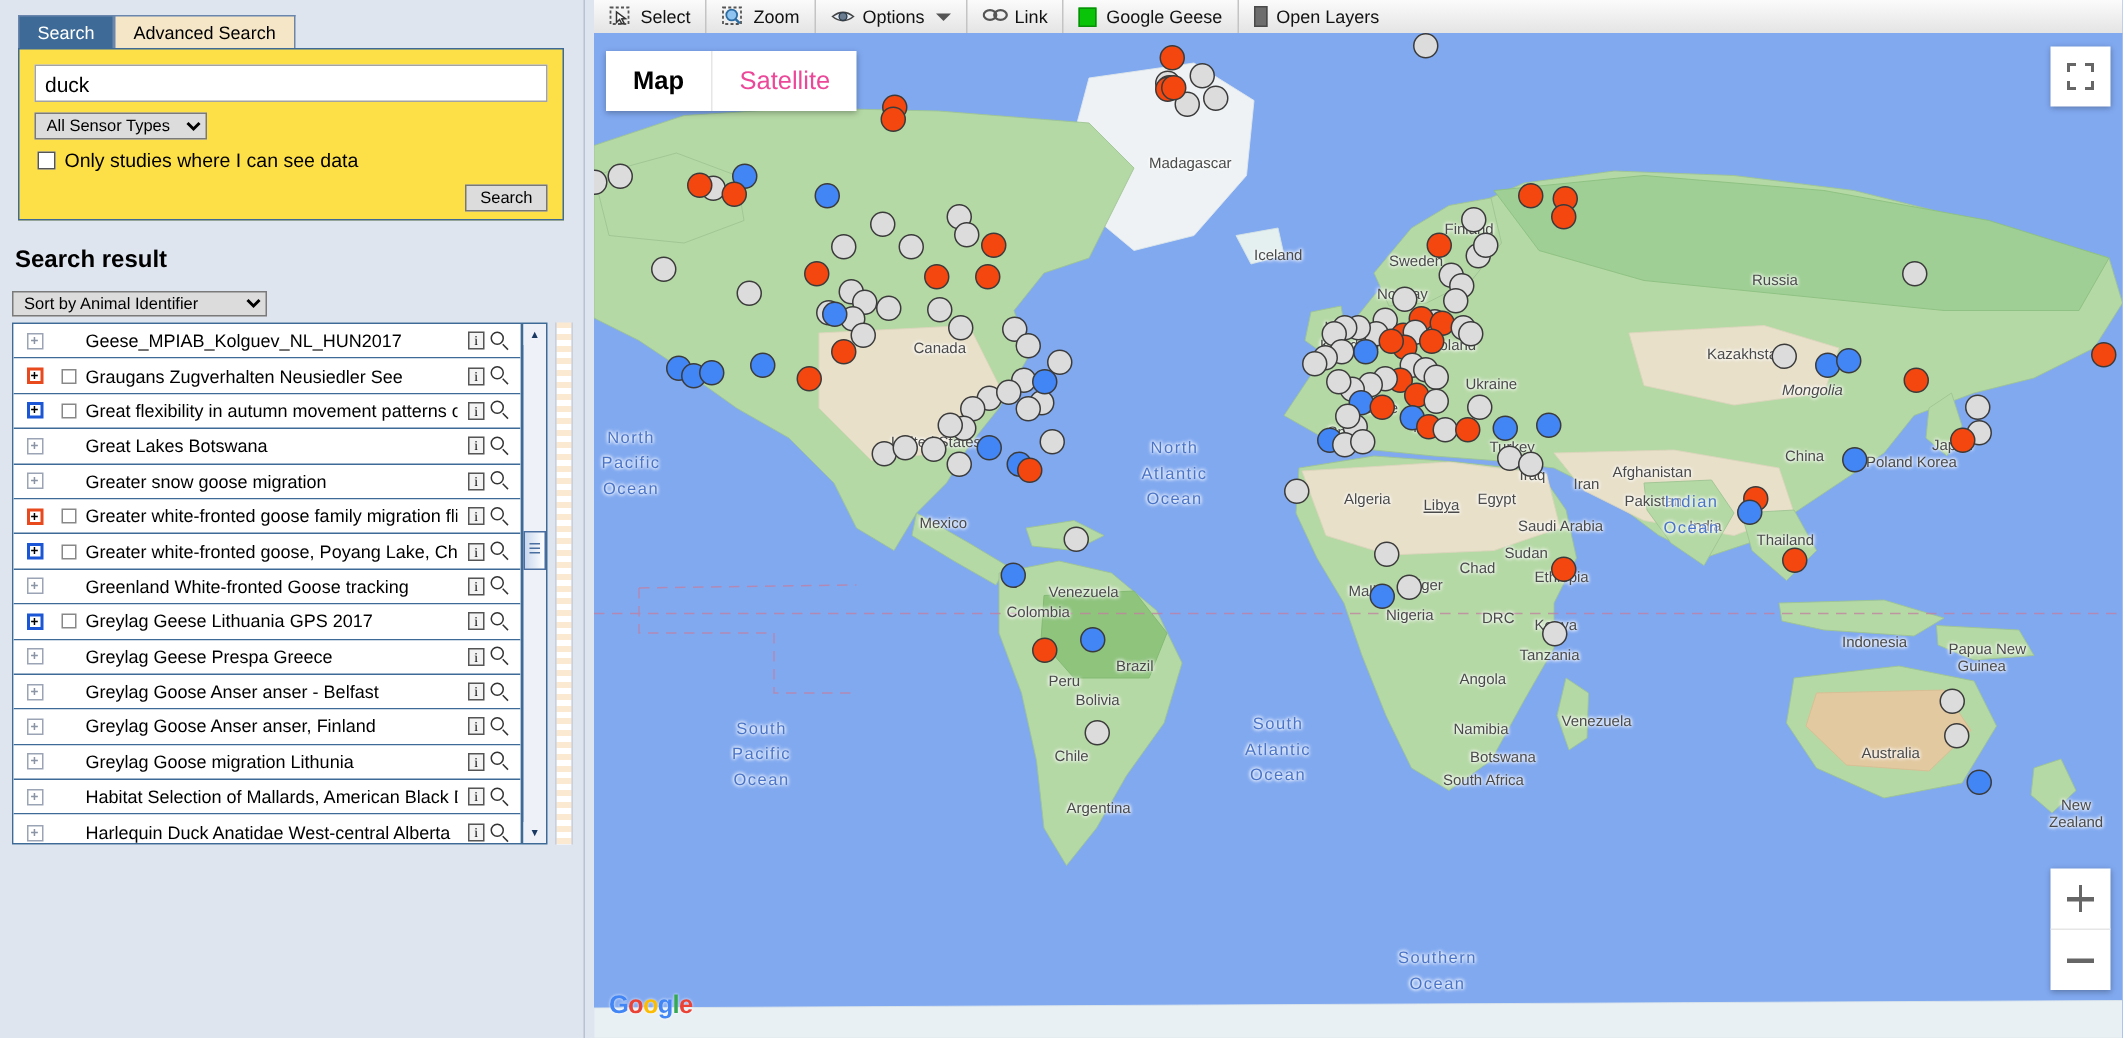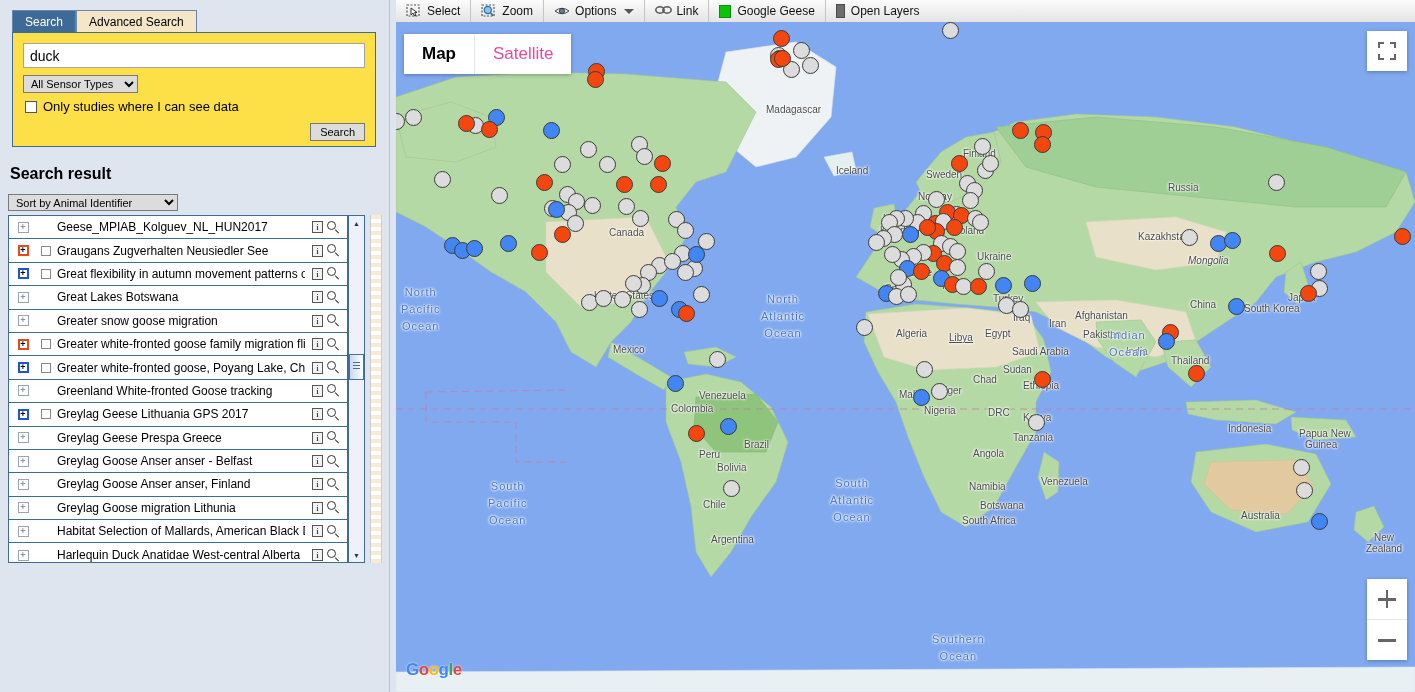--- a/index.html
+++ b/index.html
@@ -506,21 +506,21 @@
         <div class="map-label " style="left: 557px; top: 203px;">Poland</div>
         <div class="map-label " style="left: 581px; top: 229px;">Ukraine</div>
         <div class="map-label " style="left: 505px; top: 245px;">France</div>
         <div class="map-label " style="left: 546px; top: 258px;">Italy</div>
         <div class="map-label " style="left: 489px; top: 261px;">Spain</div>
         <div class="map-label " style="left: 597px; top: 271px;">Turkey</div>
         <div class="map-label " style="left: 742px; top: 209px;">Kazakhstan</div>
         <div class="map-label " style="left: 792px; top: 233px; font-style: italic;">Mongolia</div>
         <div class="map-label " style="left: 794px; top: 277px;">China</div>
         <div class="map-label " style="left: 892px; top: 270px;">Japan</div>
-        <div class="map-label " style="left: 848px; top: 281px;">South Korea</div>
+        <div class="map-label " style="left: 848px; top: 281px;">Poland Korea</div>
         <div class="map-label " style="left: 679px; top: 288px;">Afghanistan</div>
         <div class="map-label " style="left: 687px; top: 307px;">Pakistan</div>
         <div class="map-label " style="left: 653px; top: 296px; text-align: right;">Iran</div>
         <div class="map-label " style="left: 617px; top: 290px;">Iraq</div>
         <div class="map-label " style="left: 730px; top: 324px;">India</div>
         <div class="map-label " style="left: 775px; top: 333px;">Thailand</div>
         <div class="map-label " style="left: 589px; top: 306px;">Egypt</div>
         <div class="map-label " style="left: 616px; top: 324px;">Saudi Arabia</div>
         <div class="map-label " style="left: 553px; top: 310px; text-decoration: underline;">Libya</div>
         <div class="map-label " style="left: 500px; top: 306px;">Algeria</div>
@@ -544,21 +544,21 @@
         <div class="map-label " style="left: 303px; top: 368px;">Venezuela</div>
         <div class="map-label " style="left: 275px; top: 381px;">Colombia</div>
         <div class="map-label " style="left: 303px; top: 427px;">Peru</div>
         <div class="map-label " style="left: 348px; top: 417px;">Brazil</div>
         <div class="map-label " style="left: 321px; top: 440px;">Bolivia</div>
         <div class="map-label " style="left: 307px; top: 477px;">Chile</div>
         <div class="map-label " style="left: 315px; top: 512px;">Argentina</div>
         <div class="map-label " style="left: 832px; top: 401px;">Indonesia</div>
         <div class="map-label " style="left: 903px; top: 406px;">Papua New</div>
         <div class="map-label " style="left: 909px; top: 417px;">Guinea</div>
-        <div class="map-label " style="left: 845px; top: 488px;">Australia</div>
+        <div class="map-label " style="left: 845px; top: 475px;">Australia</div>
         <div class="map-label " style="left: 978px; top: 510px;">New</div>
         <div class="map-label " style="left: 970px; top: 521px;">Zealand</div>
         <div class="map-label ocean" style="left: 5px; top: 262px; line-height: 17px;">
           <div>North</div>
           <div>Pacific</div>
           <div>Ocean</div>
         </div>
         <div class="map-label ocean" style="left: 365px; top: 269px; line-height: 17px;">
           <div>North</div>
           <div>Atlantic</div>

